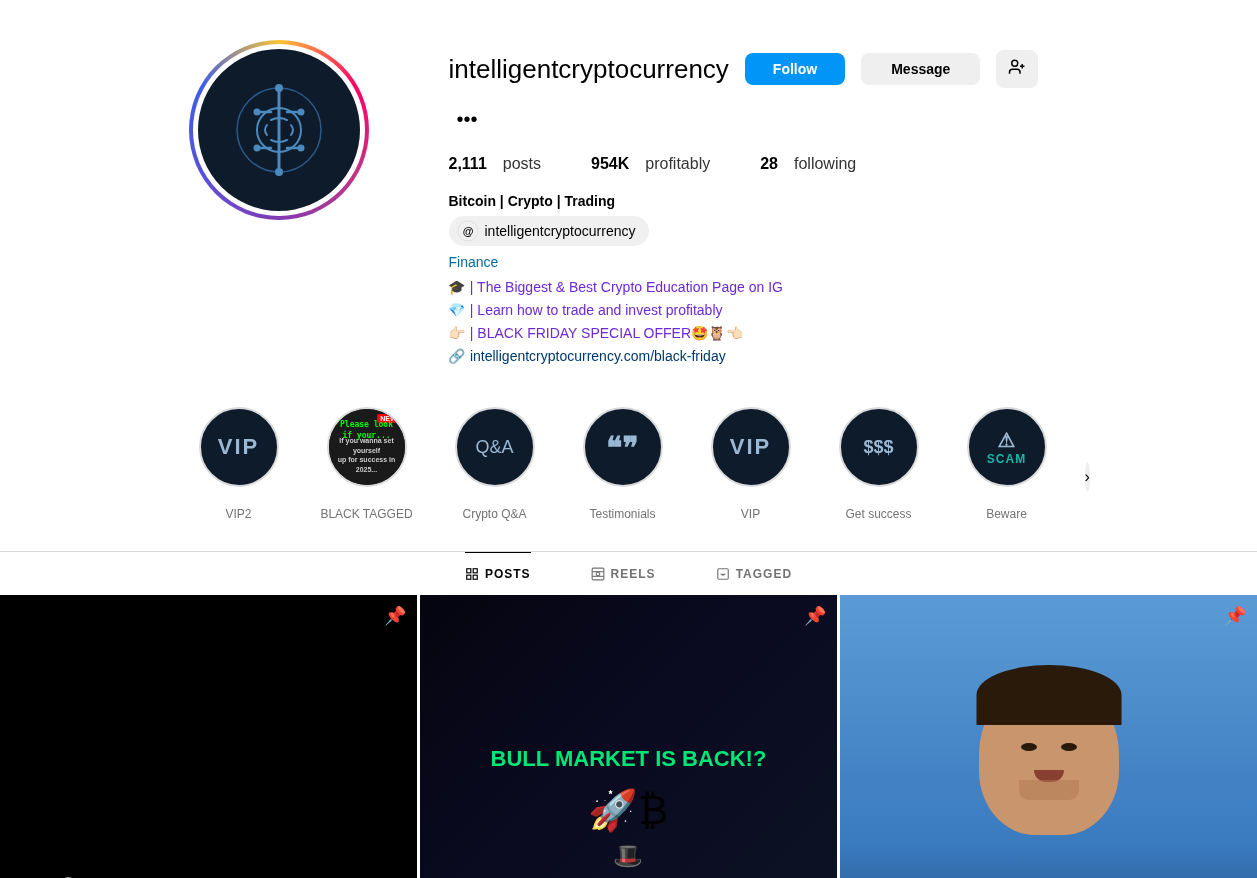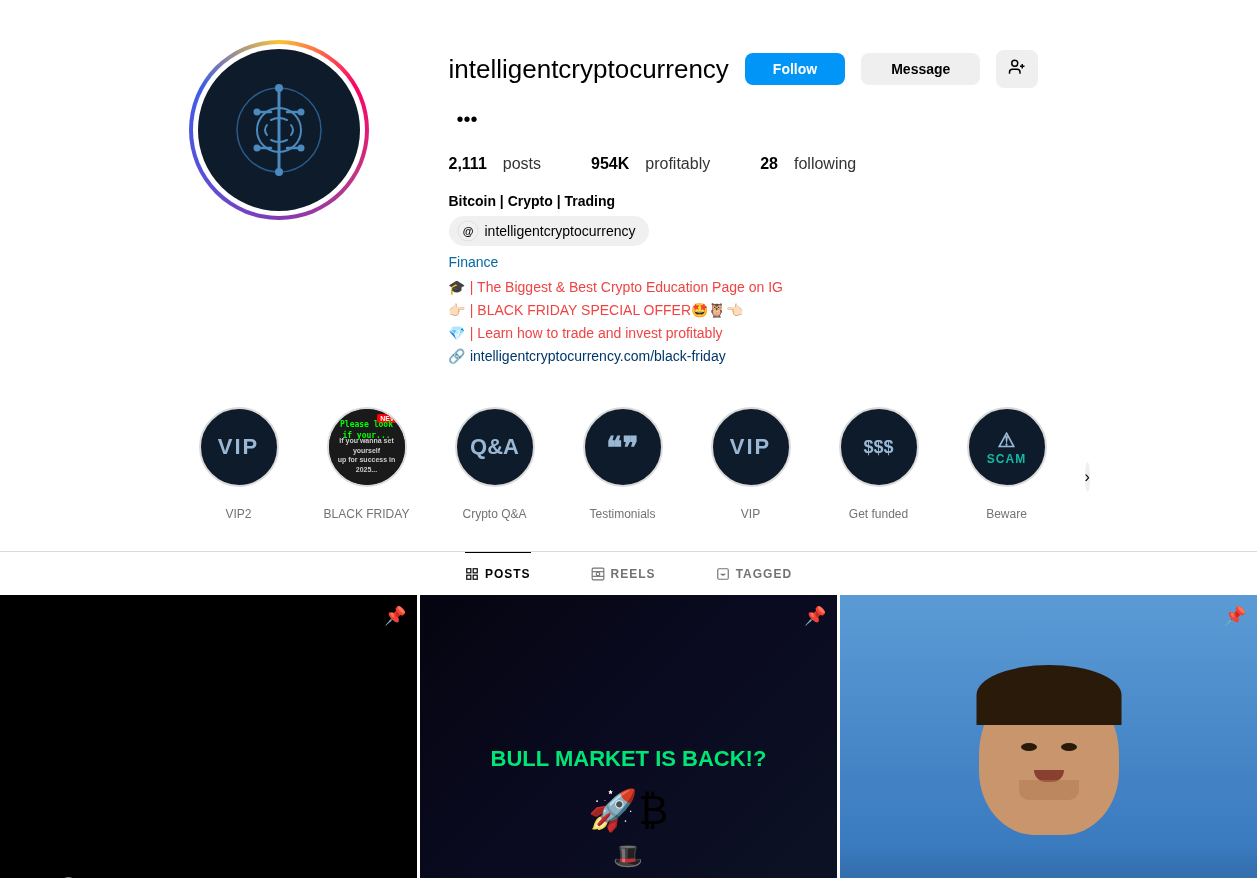--- a/index.html
+++ b/index.html
@@ -154,21 +154,21 @@
       height: 22px;
     }
 
     .bio-category {
       color: #0369a1;
       margin-bottom: 4px;
     }
 
     .bio-line {
       margin-bottom: 2px;
-      color: #ef4444;
+      color: #6d28d9;
     }
 
     .bio-link {
       color: #00376b;
       text-decoration: none;
       display: flex;
       align-items: center;
       gap: 4px;
     }
 
@@ -321,22 +321,22 @@
 
     
     .circle-text-vip {
       font-size: 22px;
       font-weight: 700;
       color: #9ab8d4;
       letter-spacing: 2px;
     }
 
     .circle-text-qa {
-      font-size: 22px;
-      font-weight: 700;
+      font-size: 18px;
+      font-weight: 400;
       color: #9ab8d4;
     }
 
     .circle-text-quotes {
       font-size: 30px;
       font-weight: 700;
       color: #9ab8d4;
     }
 
     .circle-text-money {
@@ -484,22 +484,22 @@
       <div class="bio-name">Bitcoin | Crypto | Trading</div>
       <a class="threads-link" href="#">
         <svg class="threads-icon" viewBox="0 0 24 24" fill="#000">
           <circle cx="12" cy="12" r="11" fill="#f0f0f0" stroke="#ccc" stroke-width="0.5"></circle>
           <text x="12" y="16" text-anchor="middle" font-size="12" font-weight="700" fill="#000">@</text>
         </svg>
         <span>intelligentcryptocurrency</span>
       </a>
       <div class="bio-category">Finance</div>
       <div class="bio-line">🎓 | The Biggest &amp; Best Crypto Education Page on IG</div>
+      <div class="bio-line">💎 | Learn how to trade and invest profitably</div>
       <div class="bio-line">👉🏻 | BLACK FRIDAY SPECIAL OFFER🤩🦉👈🏻</div>
-      <div class="bio-line">💎 | Learn how to trade and invest profitably</div>
       <a class="bio-link" href="#">
         <span>🔗</span>
         <span>intelligentcryptocurrency.com/black-friday</span>
       </a>
     </div>
   </div>
 </div>
 
 <div class="highlights-section">
 
@@ -511,21 +511,21 @@
   </div>
 
   <div class="highlight-item">
     <div class="highlight-circle has-image">
       <div class="black-friday-preview">
         <div class="red-badge">NEW</div>
         <div class="bf-text-preview">Please look if your...</div>
         <div class="bf-bottom-text">If you wanna set yourself<br>up for success in 2025...</div>
       </div>
     </div>
-    <span class="highlight-label">BLACK FRIDAY</span>
+    <span class="highlight-label">BLACK TAGGED</span>
   </div>
 
   <div class="highlight-item">
     <div class="highlight-circle">
       <span class="circle-text-qa">Q&amp;A</span>
     </div>
     <span class="highlight-label">Crypto Q&amp;A</span>
   </div>
 
   <div class="highlight-item">
@@ -539,21 +539,21 @@
     <div class="highlight-circle">
       <span class="circle-text-vip">VIP</span>
     </div>
     <span class="highlight-label">VIP</span>
   </div>
 
   <div class="highlight-item">
     <div class="highlight-circle">
       <span class="circle-text-money">$$$</span>
     </div>
-    <span class="highlight-label">Get funded</span>
+    <span class="highlight-label">Get success</span>
   </div>
 
   <div class="highlight-item">
     <div class="highlight-circle circle-scam" style="flex-direction:column; display:flex; align-items:center; justify-content:center;">
       <span class="circle-scam-triangle">⚠</span>
       <span class="circle-scam-text">SCAM</span>
     </div>
     <span class="highlight-label">Beware</span>
   </div>
 

